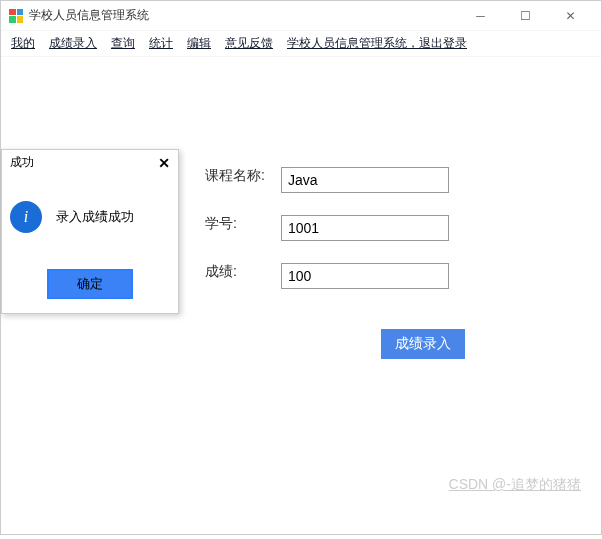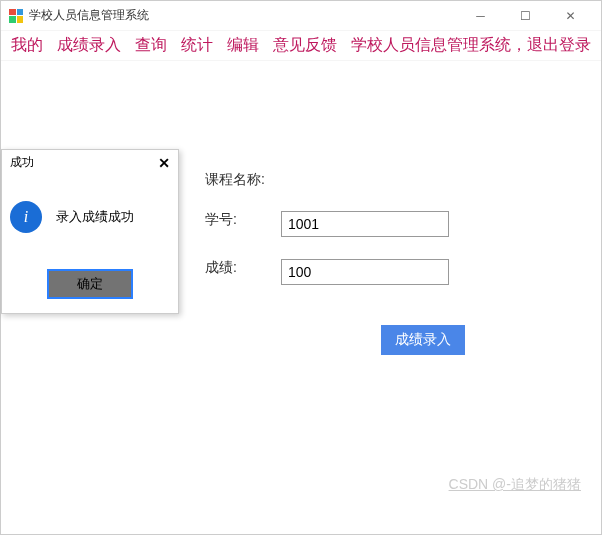--- a/index.html
+++ b/index.html
@@ -5,34 +5,34 @@
     * { box-sizing: border-box; margin: 0; padding: 0; font-family: "Microsoft YaHei", sans-serif; }
     body { width: 602px; height: 539px; background: #fff; position: relative; overflow: hidden; }
     .window { border: 1px solid #ccc; width: 602px; height: 535px; position: relative; }
     .titlebar { height: 30px; display: flex; align-items: center; padding: 0 8px; border-bottom: 1px solid #f5f5f5; }
     .app-icon { width: 14px; height: 14px; margin-right: 6px; display: grid; grid-template-columns: 1fr 1fr; grid-template-rows: 1fr 1fr; gap: 1px; }
     .app-icon span:nth-child(1){background:#e74c3c;} .app-icon span:nth-child(2){background:#3498db;}
     .app-icon span:nth-child(3){background:#2ecc71;} .app-icon span:nth-child(4){background:#f1c40f;}
     .title-text { font-size: 12px; color: #333; flex: 0 0 auto; }
     .win-controls { margin-left: auto; display: flex; }
     .win-btn { width: 45px; height: 28px; display: flex; align-items: center; justify-content: center; color: #666; font-size: 12px; }
-    .menubar { display: flex; gap: 14px; padding: 4px 10px; font-size: 16px; color: #be185d; border-bottom: 1px solid #f5f5f5; }
+    .menubar { display: flex; gap: 14px; padding: 4px 10px; font-size: 12px; color: #0f172a; border-bottom: 1px solid #f5f5f5; text-decoration: underline; }
     .menubar span { white-space: nowrap; }
     .form-area { padding: 110px 0 0 0; position: relative; }
     .form-row { display: flex; align-items: flex-start; margin-bottom: 22px; }
     .form-label { width: 280px; text-align: left; padding-left: 204px; font-size: 14px; color: #333; }
     .form-input { width: 168px; height: 26px; border: 1px solid #999; padding: 2px 6px; font-size: 14px; }
     .submit-btn { background: #4a86e8; color: #fff; border: none; padding: 6px 14px; font-size: 14px; margin-left: 380px; margin-top: 18px; }
     .dialog { position: absolute; top: 148px; left: 0; width: 178px; background: #fff; border: 1px solid #ccc; box-shadow: 2px 2px 6px rgba(0,0,0,0.2); }
     .dialog-header { display: flex; align-items: center; padding: 4px 8px; font-size: 12px; gap: 48px; }
     .dialog-close { margin-left: auto; font-size: 14px; font-weight: bold; }
     .dialog-body { display: flex; align-items: center; padding: 26px 8px 30px 8px; font-size: 13px; }
     .info-icon { width: 32px; height: 32px; border-radius: 50%; background: #1a6dd6; color: #fff; display: flex; align-items: center; justify-content: center; font-size: 16px; font-style: italic; font-family: Georgia, serif; margin-right: 14px; }
     .dialog-footer { display: flex; justify-content: center; padding: 6px 0 14px 0; }
-    .dialog-ok { border: 2px solid #2a7fff; background: #737373; padding: 4px 28px; font-size: 13px; }
+    .dialog-ok { border: 2px solid #2a7fff; background: #3b82f6; padding: 4px 28px; font-size: 13px; }
     .watermark { position: absolute; bottom: 40px; right: 20px; color: #ccc; font-size: 14px; text-decoration: underline; }
   </style>
 </head>
 <body>
 
 <div class="window">
   <div class="titlebar">
     <div class="app-icon">
         <span></span>
         <span></span>
@@ -53,20 +53,21 @@
     <span>查询</span>
     <span>统计</span>
     <span>编辑</span>
     <span>意见反馈</span>
     <span>学校人员信息管理系统，退出登录</span>
   </div>
 
   <div class="form-area">
     <div class="form-row">
       <label class="form-label">课程名称:</label>
+      <input class="form-input" value="Java" style="">
     </div>
     <div class="form-row">
       <label class="form-label">学号:</label>
       <input class="form-input" value="1001" style="">
     </div>
     <div class="form-row">
       <label class="form-label">成绩:</label>
       <input class="form-input" value="100" style="">
     </div>
     <button class="submit-btn">成绩录入</button>

